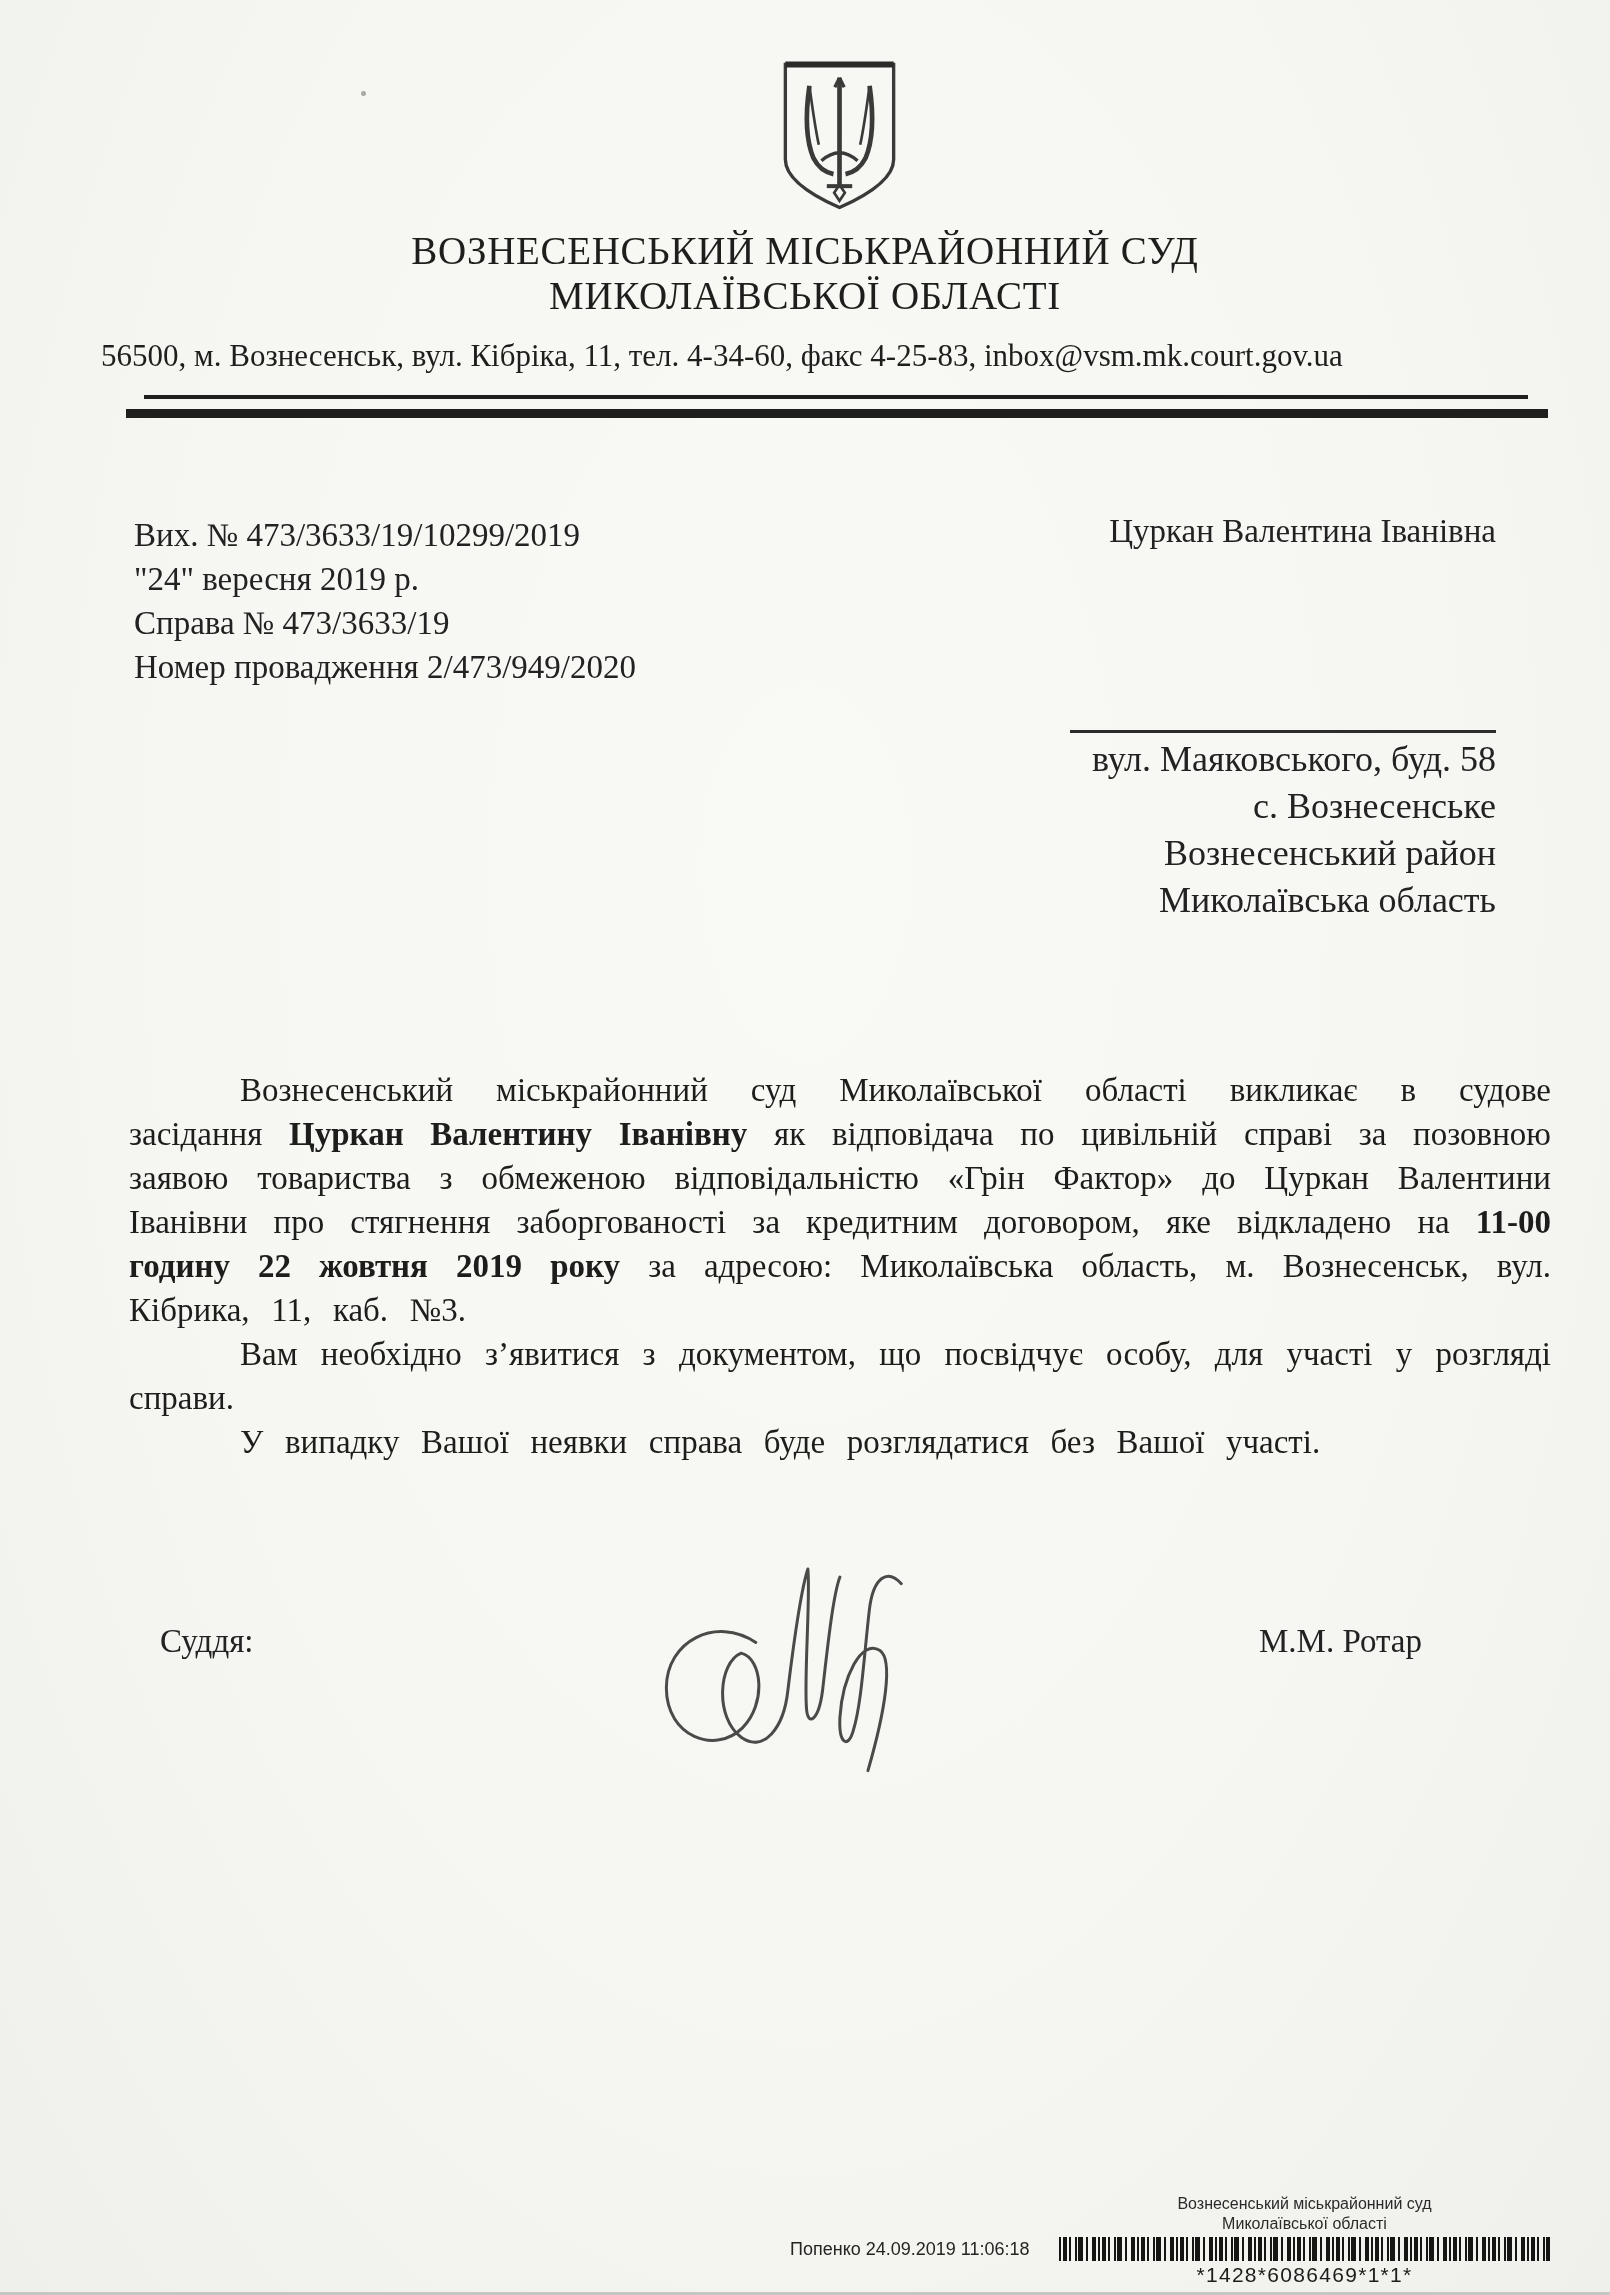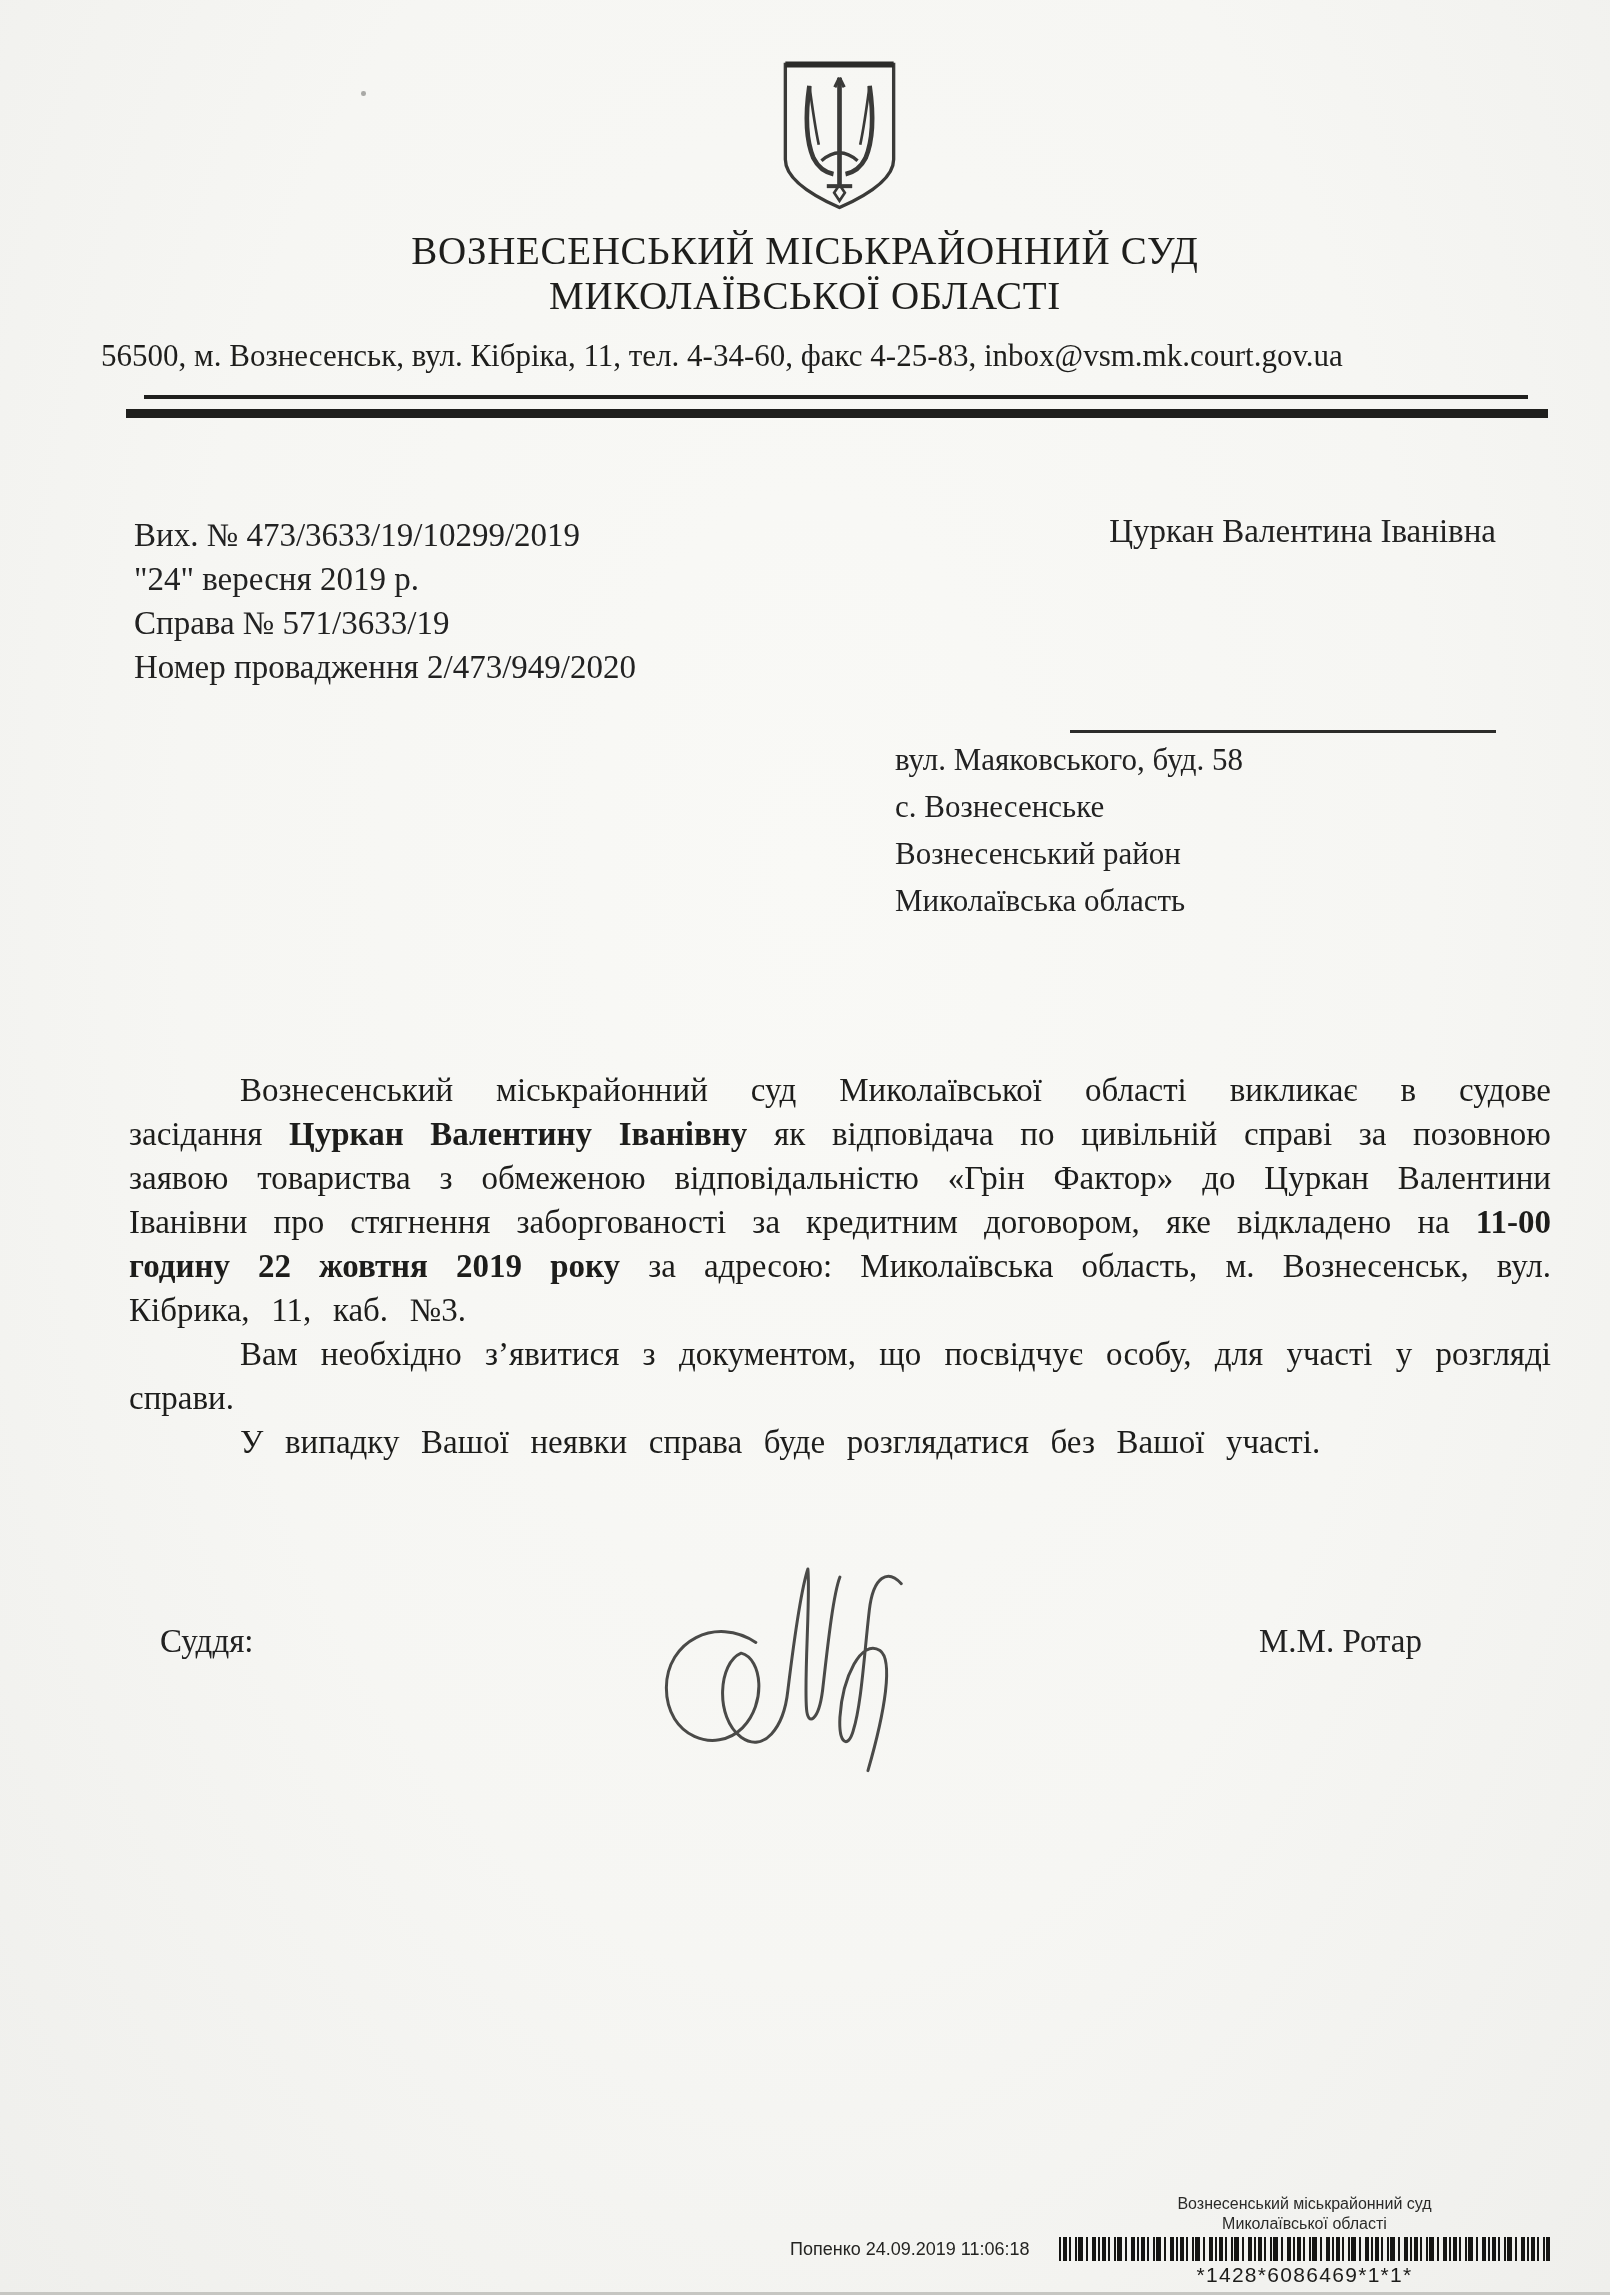--- a/index.html
+++ b/index.html
@@ -20,22 +20,22 @@
   .addr-header{position:absolute;left:0;top:338px;width:1444px;text-align:center;
     font-size:31px;color:#1e1e1c;}
   .rule{position:absolute;background:#1f1f1d;}
   .rule-thin{left:144px;top:395px;width:1384px;height:4px;}
   .rule-thick{left:126px;top:409px;width:1422px;height:8.7px;}
   
   .ref-block{position:absolute;left:134px;top:513px;font-size:33px;line-height:44px;white-space:nowrap;}
   .recipient-name{position:absolute;right:114px;top:513px;width:601px;text-align:right;
     font-size:33px;white-space:nowrap;}
   .recipient-underline{position:absolute;left:1070px;top:730px;width:426px;height:2.7px;background:#2c2c2a;}
-  .recipient-address{position:absolute;right:114px;top:736px;width:601px;text-align:left;
-    font-size:31px;line-height:47px;}
+  .recipient-address{position:absolute;right:114px;top:736px;width:601px;text-align:right;
+    font-size:36px;line-height:47px;}
   
   .body-block{position:absolute;left:129px;top:1068px;width:1422px;
     font-size:33px;line-height:44px;text-align:justify;word-spacing:13.4px;color:#1d1d1b;}
   .body-block p{margin:0;text-indent:111px;}
   .body-block b{font-weight:700;}
   
   .judge-label{position:absolute;left:160px;top:1623px;font-size:33px;}
   .judge-name{position:absolute;left:1259px;top:1623px;font-size:33px;white-space:nowrap;}
   .signature{position:absolute;left:641px;top:1557px;width:267px;height:227px;}
   
@@ -83,21 +83,21 @@
 
   <div class="court-title t1">ВОЗНЕСЕНСЬКИЙ МІСЬКРАЙОННИЙ СУД</div>
   <div class="court-title t2">МИКОЛАЇВСЬКОЇ ОБЛАСТІ</div>
   <div class="addr-header">56500, м. Вознесенськ, вул. Кібріка, 11, тел. 4-34-60, факс 4-25-83, inbox@vsm.mk.court.gov.ua</div>
   <div class="rule rule-thin"></div>
   <div class="rule rule-thick"></div>
 
   <div class="ref-block">
     <div>Вих. № 473/3633/19/10299/2019</div>
     <div>"24" вересня 2019 р.</div>
-    <div>Справа № 571/3633/19</div>
+    <div>Справа № 473/3633/19</div>
     <div>Номер провадження 2/473/949/2020</div>
   </div>
 
   <div class="recipient-name">Цуркан Валентина Іванівна</div>
   <div class="recipient-underline"></div>
   <div class="recipient-address">
       <div>вул. Маяковського, буд. 58</div>
       <div>с. Вознесенське</div>
       <div>Вознесенський район</div>
       <div>Миколаївська область</div>

